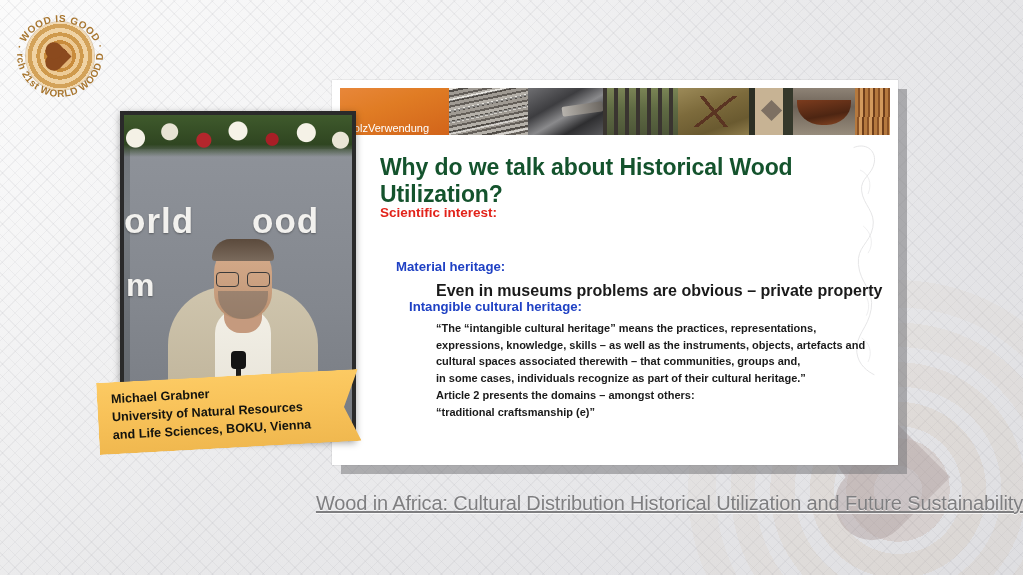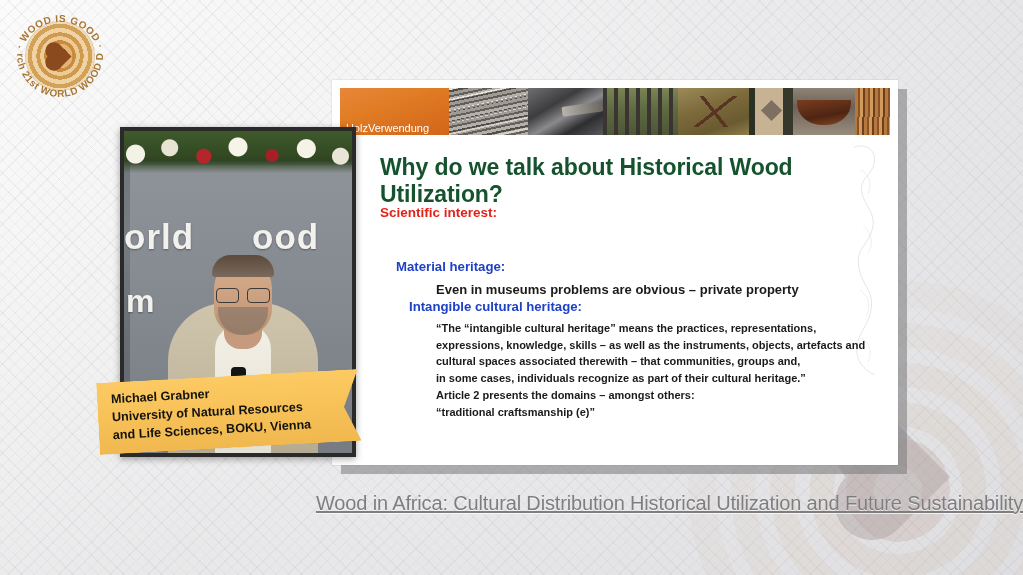--- a/index.html
+++ b/index.html
@@ -158,34 +158,33 @@
   .red-h {
     position:absolute; left:48px; color:#e2231a; font-weight:bold; font-size:13.5px;
   }
   .h-sci  { top:125px; }
   .h-safe { top:157px; }
   .blue-h { position:absolute; left:64px; color:#1f41c4; font-weight:bold; font-size:13.2px; }
   .h-mat  { top:179px; }
   .h-int  { top:219px;margin-left:13px; }
   .sub-line {
     position:absolute; left:104px; top:202px;
-    font-size:13px; font-weight:bold; color:#1a1a1a;
+    font-size:16px; font-weight:bold; color:#1a1a1a;
   }
   .quote-block {
     position:absolute; left:104px; top:240px; right:16px;
     font-size:11px; font-weight:bold; color:#1a1a1a; line-height:1.52;
   }
   .quote-block div { white-space:nowrap; }
 
   
   .video {
     position:absolute; left:120px; top:111px; width:236px; height:330px;
     border:4px solid #2a2a2a; background:#55585c; overflow:hidden;
     box-shadow:0 2px 7px rgba(0,0,0,.35);
-    margin-top:16px;
   }
   .v-bg {
     position:absolute; inset:0;
     background:linear-gradient(175deg,#6e7378 0%,#787d82 30%,#6a6f75 60%,#5e6268 100%);
   }
   .v-banner {
     position:absolute; left:6px; top:34px; right:-4px; bottom:0;
     background:linear-gradient(180deg,#8e9299 0%,#83878e 55%,#777b82 100%);
   }
   .v-banner .bw1, .v-banner .bw2 {

